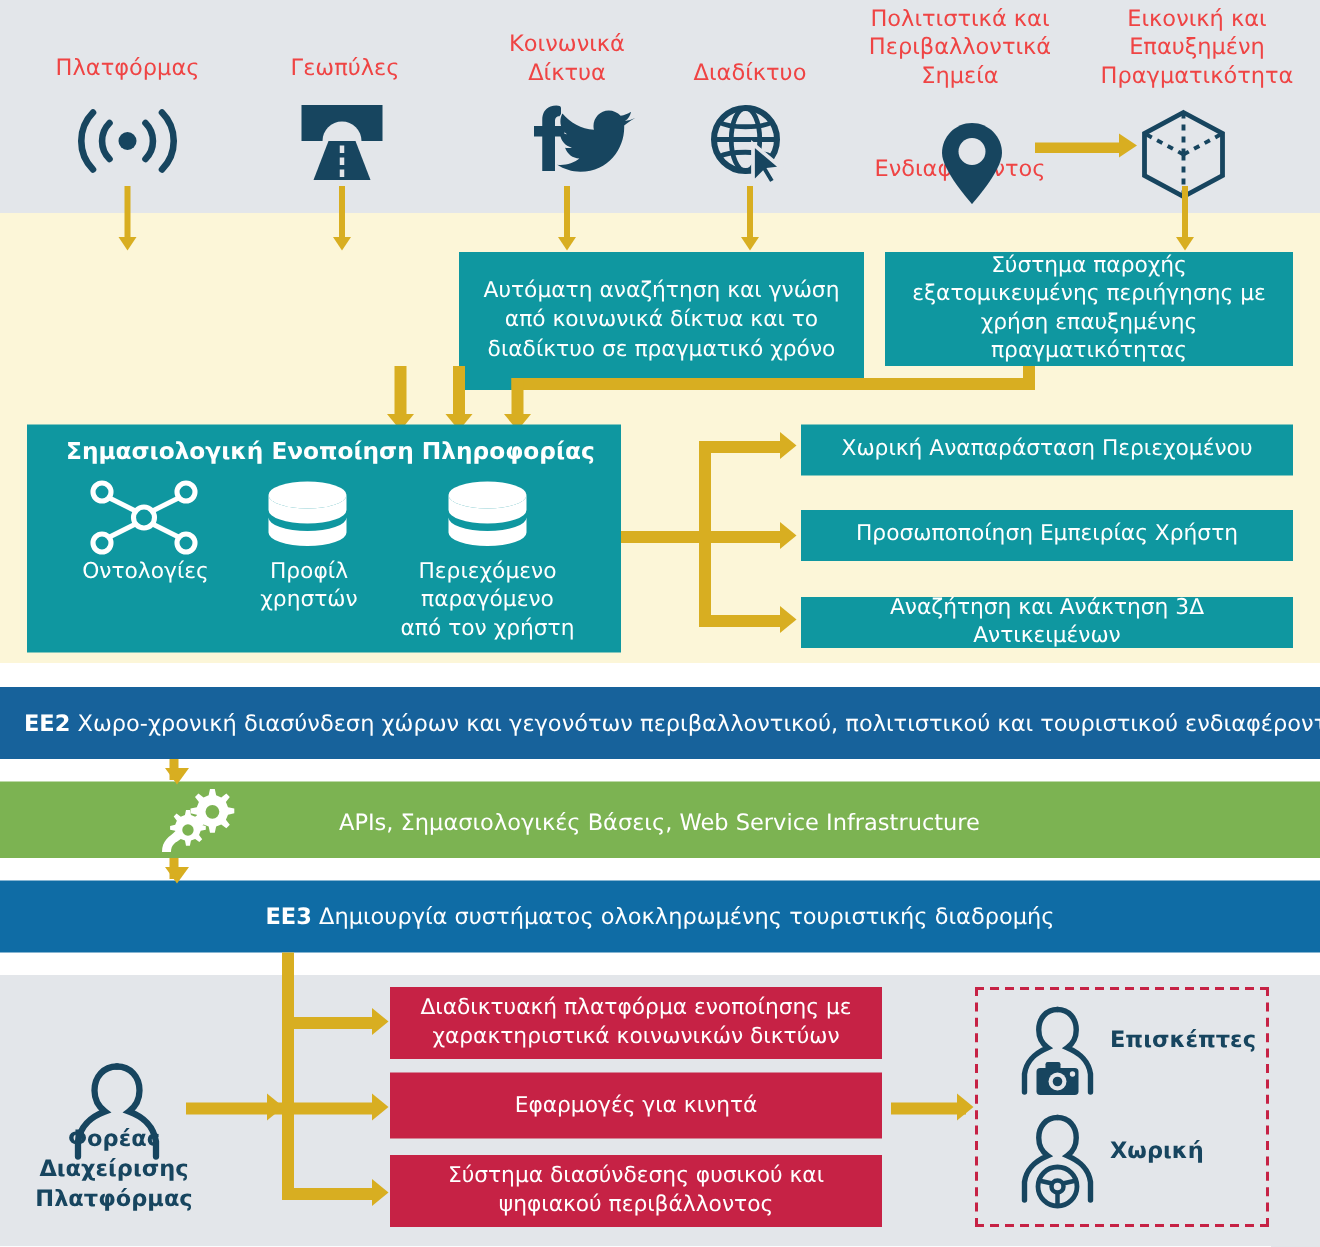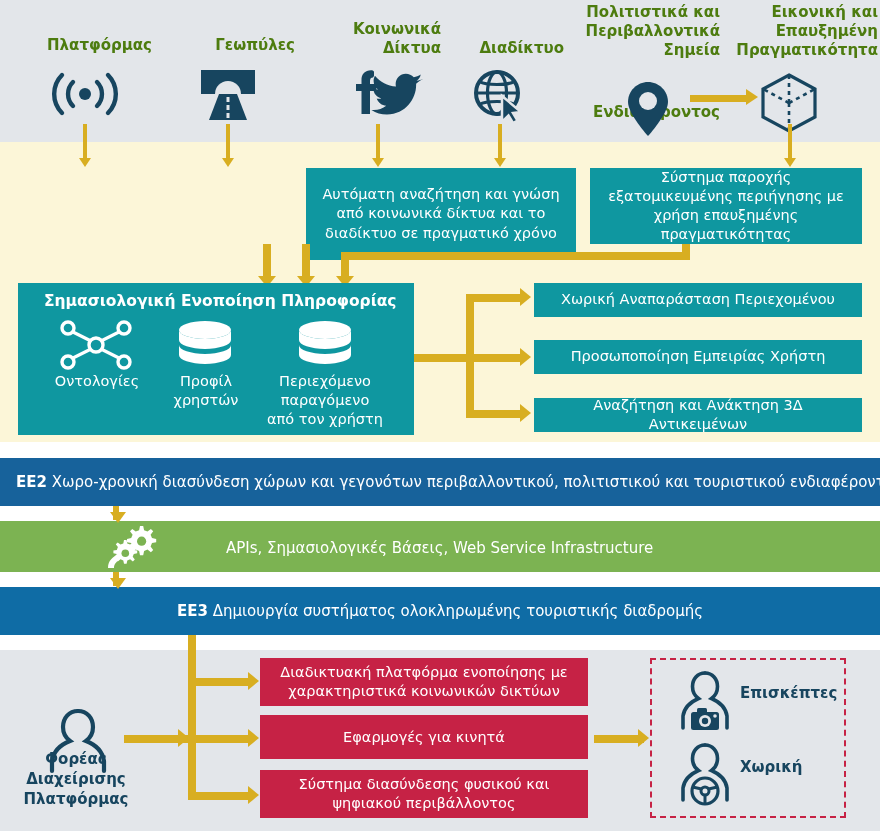--- a/index.html
+++ b/index.html
@@ -16,22 +16,22 @@
   #band-bottom{top:650px;height:181px;background:#e3e6ea;}
 
   
   .teal{position:absolute;background:#0f97a0;color:#ffffff;
         display:flex;align-items:center;justify-content:center;
         text-align:center;line-height:1.32;font-size:14.5px;box-sizing:border-box;padding:4px 8px;}
   .red{position:absolute;background:#c62245;color:#ffffff;
        display:flex;align-items:center;justify-content:center;
        text-align:center;line-height:1.3;font-size:14.5px;box-sizing:border-box;padding:4px 10px;}
 
-  .caption{position:absolute;color:#4d7c0f;font-weight:bold;font-size:15px;
-           text-align:right;line-height:1.2;}
+  .caption{position:absolute;color:#ef4444;font-weight:normal;font-size:15px;
+           text-align:center;line-height:1.2;}
   .icon-dark{position:absolute;color:#17455f;}
 
   .bandtext{position:absolute;color:#ffffff;font-size:15px;line-height:1.2;white-space:nowrap;}
   .bandtext b{font-weight:bold;}
 
   
   .g{position:absolute;background:#d8ae21;}
   .gv{width:8px;}
   .gh{height:8px;}
   .ar-d{position:absolute;width:0;height:0;border-left:9px solid transparent;

